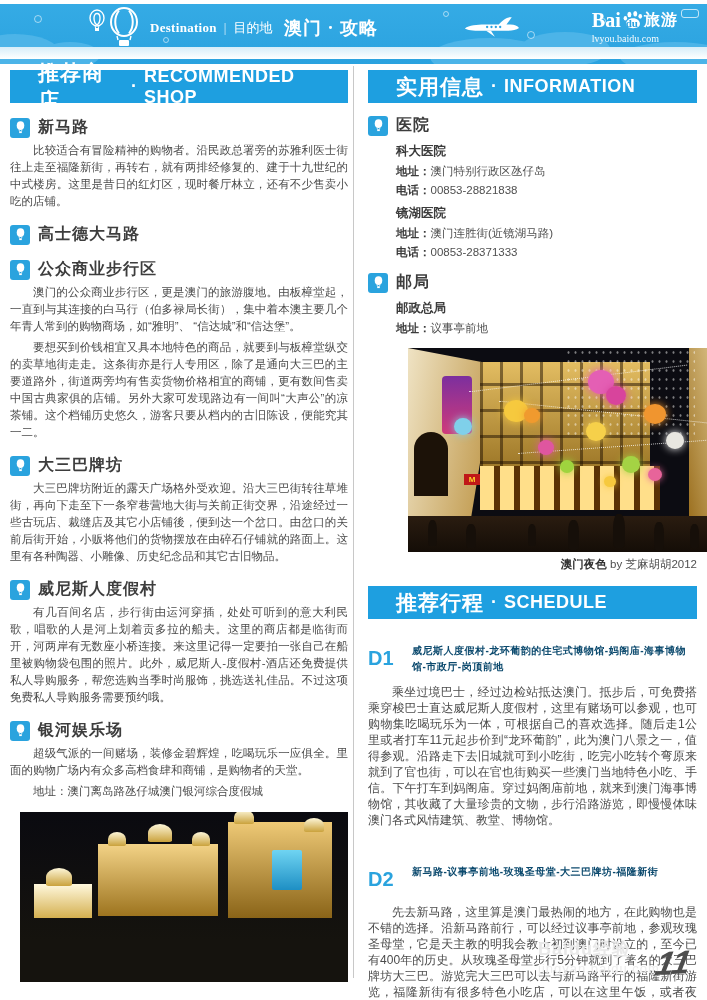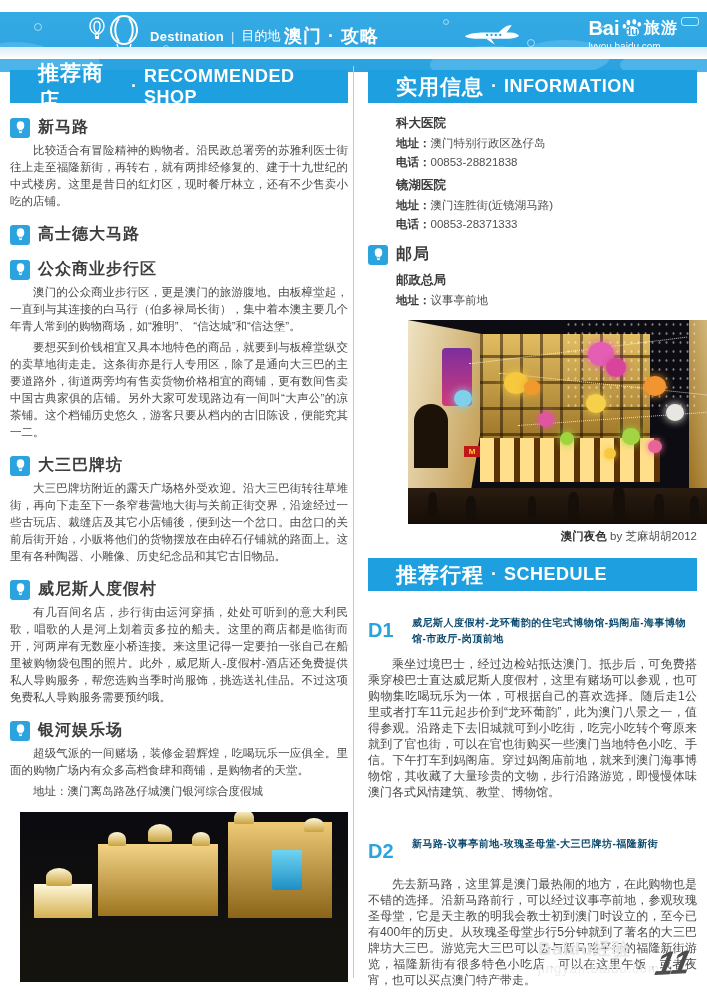--- a/index.html
+++ b/index.html
@@ -2,22 +2,22 @@
 <html><head>
 <meta charset="utf-8">
 <style>
   html,body{margin:0;padding:0;}
   body{
     width:707px;height:1000px;position:relative;overflow:hidden;
     background:#ffffff;font-family:"Liberation Sans","DejaVu Sans",sans-serif;
     -webkit-font-smoothing:antialiased;
   }
   
-  .banner{position:absolute;left:0;top:12px;width:707px;height:60px;
-    background:linear-gradient(#35abe5,#2aa2df);overflow:hidden;}
+  .banner{position:absolute;left:0;top:4px;width:707px;height:60px;
+    background:linear-gradient(#35abe5,#2aa2df);overflow:hidden;font-family:Liberation Serif, serif;}
   .cloud{position:absolute;background:#4cb4e8;border-radius:50%;}
   .ring{position:absolute;border:1px solid rgba(255,255,255,.55);border-radius:50%;}
   .banner-fade{position:absolute;left:0;top:47px;width:707px;height:12px;
     background:linear-gradient(#d6edf9,#ffffff);}
   .balloons{position:absolute;left:86px;top:3px;}
   .dest{position:absolute;left:150px;top:15px;color:#fff;font-size:13px;display:flex;align-items:center;gap:7px;}
   .dest b{font-weight:bold;letter-spacing:.3px;}
   .dest .sep{opacity:.8;font-weight:normal;}
   .banner-title{position:absolute;left:284px;top:12px;color:#fff;font-size:18px;font-weight:bold;letter-spacing:1px;}
   .plane{position:absolute;left:462px;top:7px;}
@@ -277,20 +277,30 @@
 
 <section class="col col-right">
   <div class="bar">
     <span class="bar-cn">实用信息</span>
     <span class="bar-sep">·</span>
     <span class="bar-en">INFORMATION</span>
   </div>
 
   <div id="info-groups">
       <div class="info-group">
+        <div class="sec-head">
+          <span class="sec-icon">
+            <svg width="13" height="15" viewBox="0 0 20 22">
+              <ellipse cx="10" cy="8" rx="5.8" ry="6.8" fill="#fff"></ellipse>
+              <path d="M7.8 14.5 L8.4 16.8 M12.2 14.5 L11.6 16.8" stroke="#fff" stroke-width="1.1"></path>
+              <rect x="8" y="16.8" width="4" height="2.8" fill="#fff"></rect>
+            </svg>
+          </span>
+          <span class="sec-title">医院</span>
+        </div>
         <div class="entry">
           <div class="entry-name">科大医院</div>
           <div class="entry-line"><b>地址：</b>澳门特别行政区氹仔岛</div>
           <div class="entry-line"><b>电话：</b>00853-28821838</div>
         </div>
         <div class="entry">
           <div class="entry-name">镜湖医院</div>
           <div class="entry-line"><b>地址：</b>澳门连胜街(近镜湖马路)</div>
           <div class="entry-line"><b>电话：</b>00853-28371333</div>
         </div>

